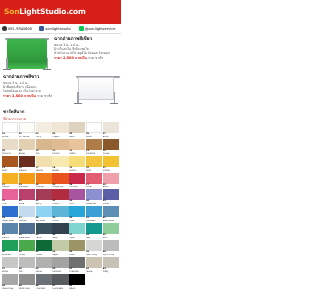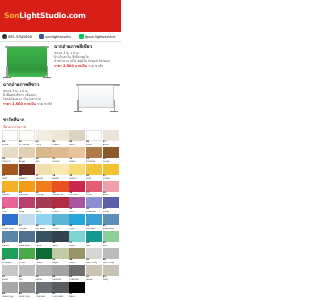--- a/index.html
+++ b/index.html
@@ -6,21 +6,21 @@
   html,body { width:121px; height:300px; }
   body {
     font-family:"DejaVu Sans", sans-serif;
     background:#ffffff;
     overflow:hidden;
     position:relative;
   }
 
   
   .header {
-    height:32px;
+    height:24px;
     background:#d81f17;
     display:flex;
     align-items:center;
     padding:0 4px;
     position:relative;
   }
   .logo {
     font-size:7.5px;
     font-weight:bold;
     letter-spacing:-0.2px;

